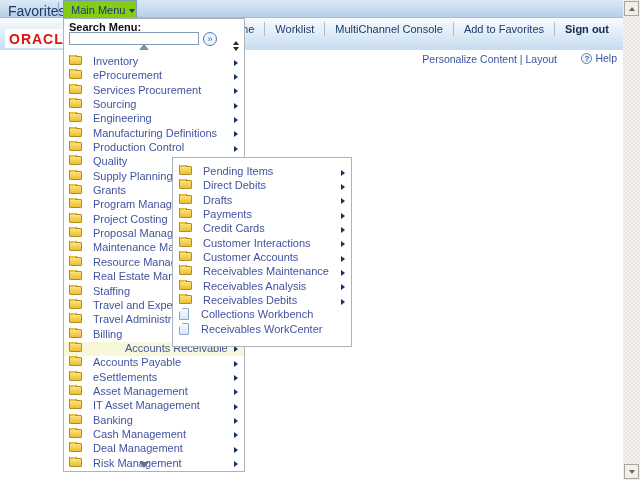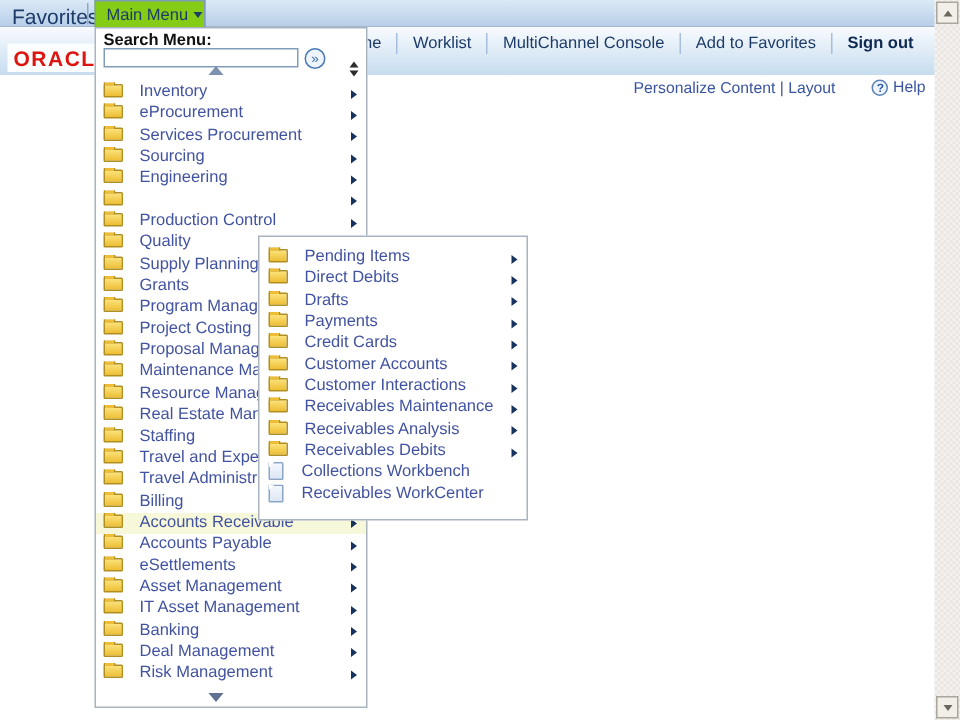--- a/index.html
+++ b/index.html
@@ -59,21 +59,21 @@
   .scroll-widget .t-up { width:0;height:0;border-left:3px solid transparent;border-right:3px solid transparent;border-bottom:4px solid #2b2b2b; }
   .scroll-widget .t-down { width:0;height:0;border-left:3px solid transparent;border-right:3px solid transparent;border-top:4px solid #2b2b2b; }
   .hint-up { position:absolute; top:25px; left:0; right:20px; display:flex; justify-content:center; cursor:pointer; }
   .hint-up .tri { width:0;height:0;border-left:5px solid transparent;border-right:5px solid transparent;border-bottom:6px solid #7d90ad; }
   .hint-down { position:absolute; bottom:3px; left:0; right:20px; display:flex; justify-content:center; z-index:3; cursor:pointer; }
   .hint-down .tri { width:0;height:0;border-left:5px solid transparent;border-right:5px solid transparent;border-top:6px solid #5f7090; }
 
   .menu-rows { position:absolute; top:36px; left:0; right:0; bottom:1px; overflow:hidden; }
   .mrow { position:relative; height:14.35px; display:flex; align-items:flex-start; padding-left:5px;
     white-space:nowrap; overflow:hidden; cursor:pointer; }
-  .mrow.highlight { background:#f7f7da; }
+  .mrow.highlight { background:#f7f7da;gap:32px; }
   .mrow .label { font-size:11px; color:#4253a0; margin-left:11px; }
   .mrow .arrow { position:absolute; right:6px; top:4.5px; width:0; height:0;
     border-left:4px solid #16335f; border-top:3px solid transparent; border-bottom:3px solid transparent; }
 
   
   .icon { position:relative; width:13px; height:9px; flex:0 0 13px; margin-top:1px;
     background:linear-gradient(#fbe27a,#edbe35); border:1px solid #b08f22; border-radius:1px; }
   .icon::before { content:''; position:absolute; top:-3px; left:-1px; width:6px; height:2px;
     background:#edbe35; border:1px solid #b08f22; border-bottom:none; border-radius:1px 1px 0 0; }
   
@@ -174,20 +174,21 @@
       </div>
 
       <div class="mrow">
         <span class="icon"></span>
         <span class="label">Engineering</span>
         <span class="arrow"></span>
       </div>
 
       <div class="mrow">
         <span class="icon"></span>
+        <span class="label">Manufacturing Definitions</span>
         <span class="arrow"></span>
       </div>
 
       <div class="mrow">
         <span class="icon"></span>
         <span class="label">Production Control</span>
         <span class="arrow"></span>
       </div>
 
       <div class="mrow">
@@ -297,20 +298,25 @@
         <span class="label">IT Asset Management</span>
         <span class="arrow"></span>
       </div>
 
       <div class="mrow">
         <span class="icon"></span>
         <span class="label">Banking</span>
         <span class="arrow"></span>
       </div>
 
+      <div class="mrow">
+        <span class="icon"></span>
+        <span class="label">Cash Management</span>
+        <span class="arrow"></span>
+      </div>
 
       <div class="mrow">
         <span class="icon"></span>
         <span class="label">Deal Management</span>
         <span class="arrow"></span>
       </div>
 
       <div class="mrow">
         <span class="icon"></span>
         <span class="label">Risk Management</span>
@@ -351,32 +357,32 @@
       </div>
 
       <div class="mrow icon-folder">
         <span class="icon"></span>
         <span class="label">Credit Cards</span>
         <span class="arrow"></span>
       </div>
 
       <div class="mrow icon-folder">
         <span class="icon"></span>
+        <span class="label">Customer Interactions</span>
+        <span class="arrow"></span>
+      </div>
+
+      <div class="mrow icon-folder">
+        <span class="icon"></span>
         <span class="label">Customer Accounts</span>
         <span class="arrow"></span>
       </div>
 
       <div class="mrow icon-folder">
         <span class="icon"></span>
-        <span class="label">Customer Interactions</span>
-        <span class="arrow"></span>
-      </div>
-
-      <div class="mrow icon-folder">
-        <span class="icon"></span>
         <span class="label">Receivables Maintenance</span>
         <span class="arrow"></span>
       </div>
 
       <div class="mrow icon-folder">
         <span class="icon"></span>
         <span class="label">Receivables Analysis</span>
         <span class="arrow"></span>
       </div>
 

